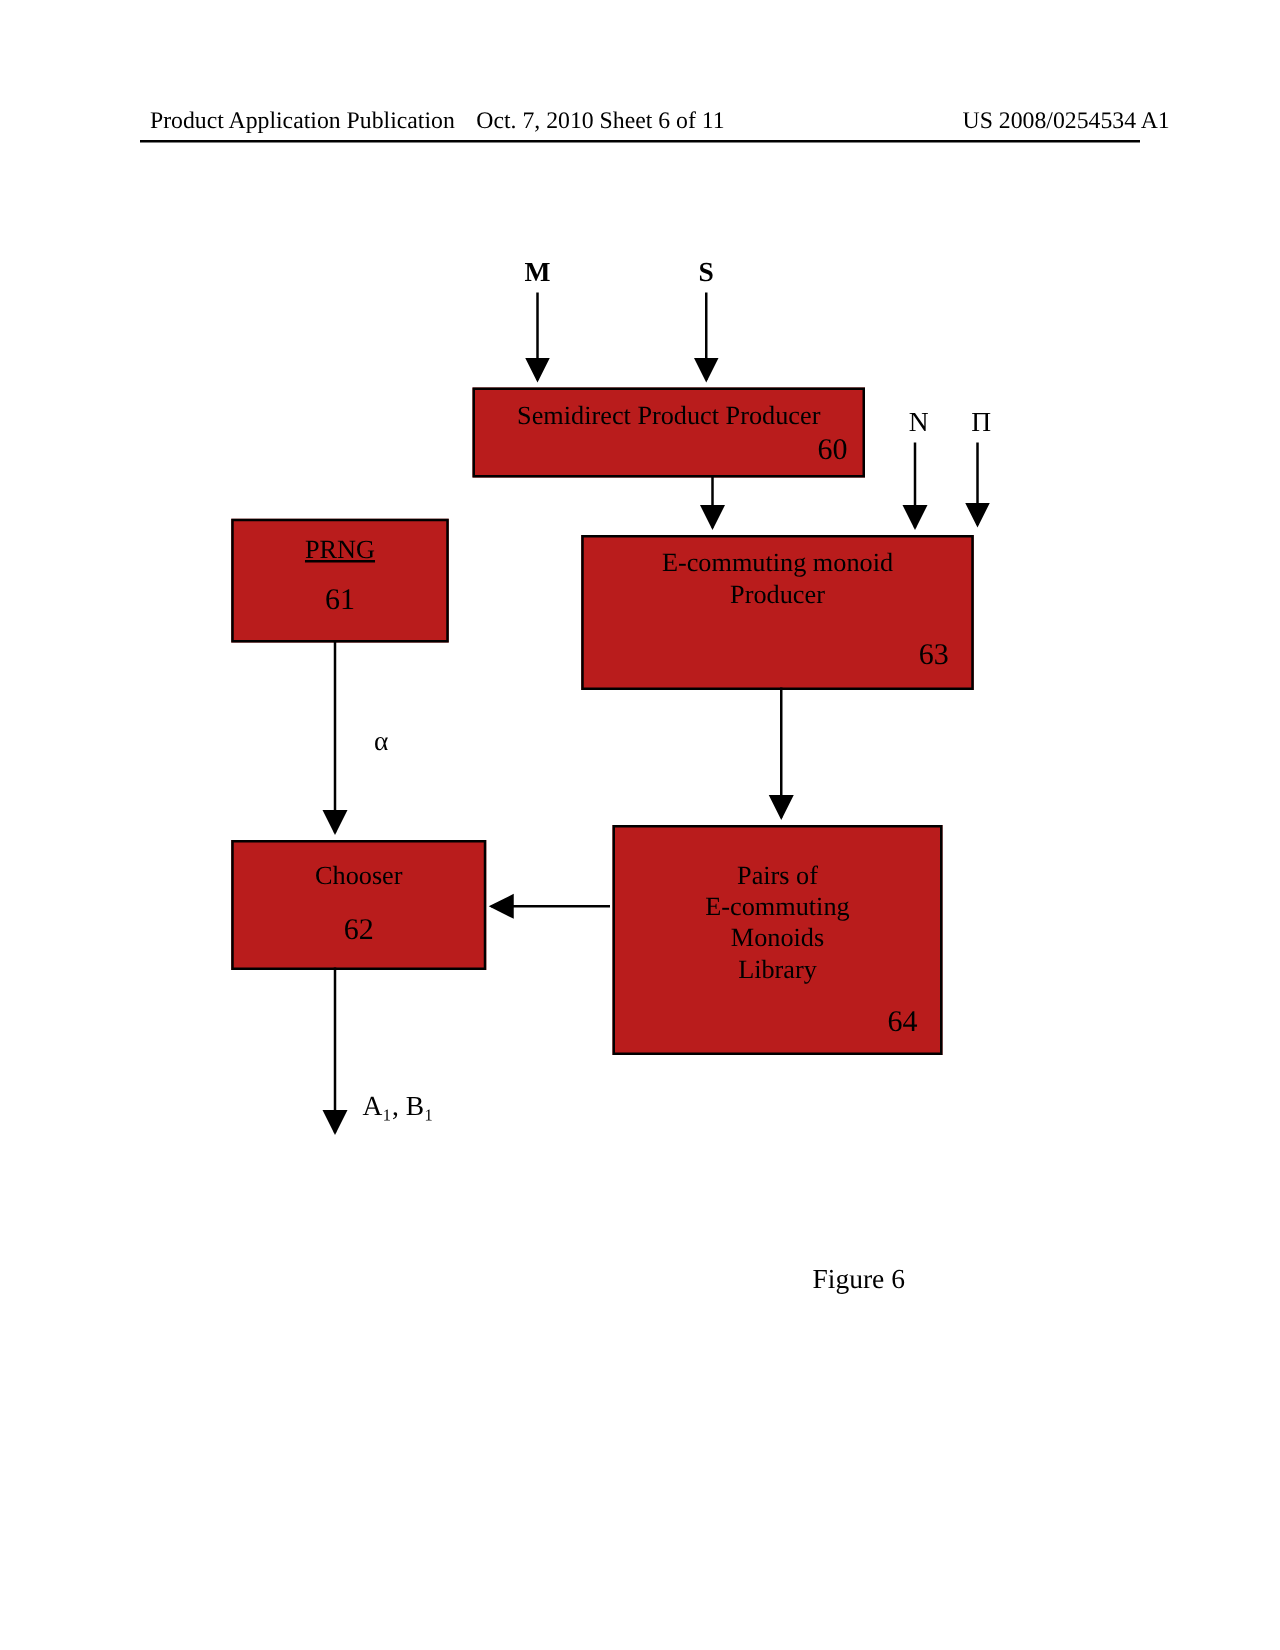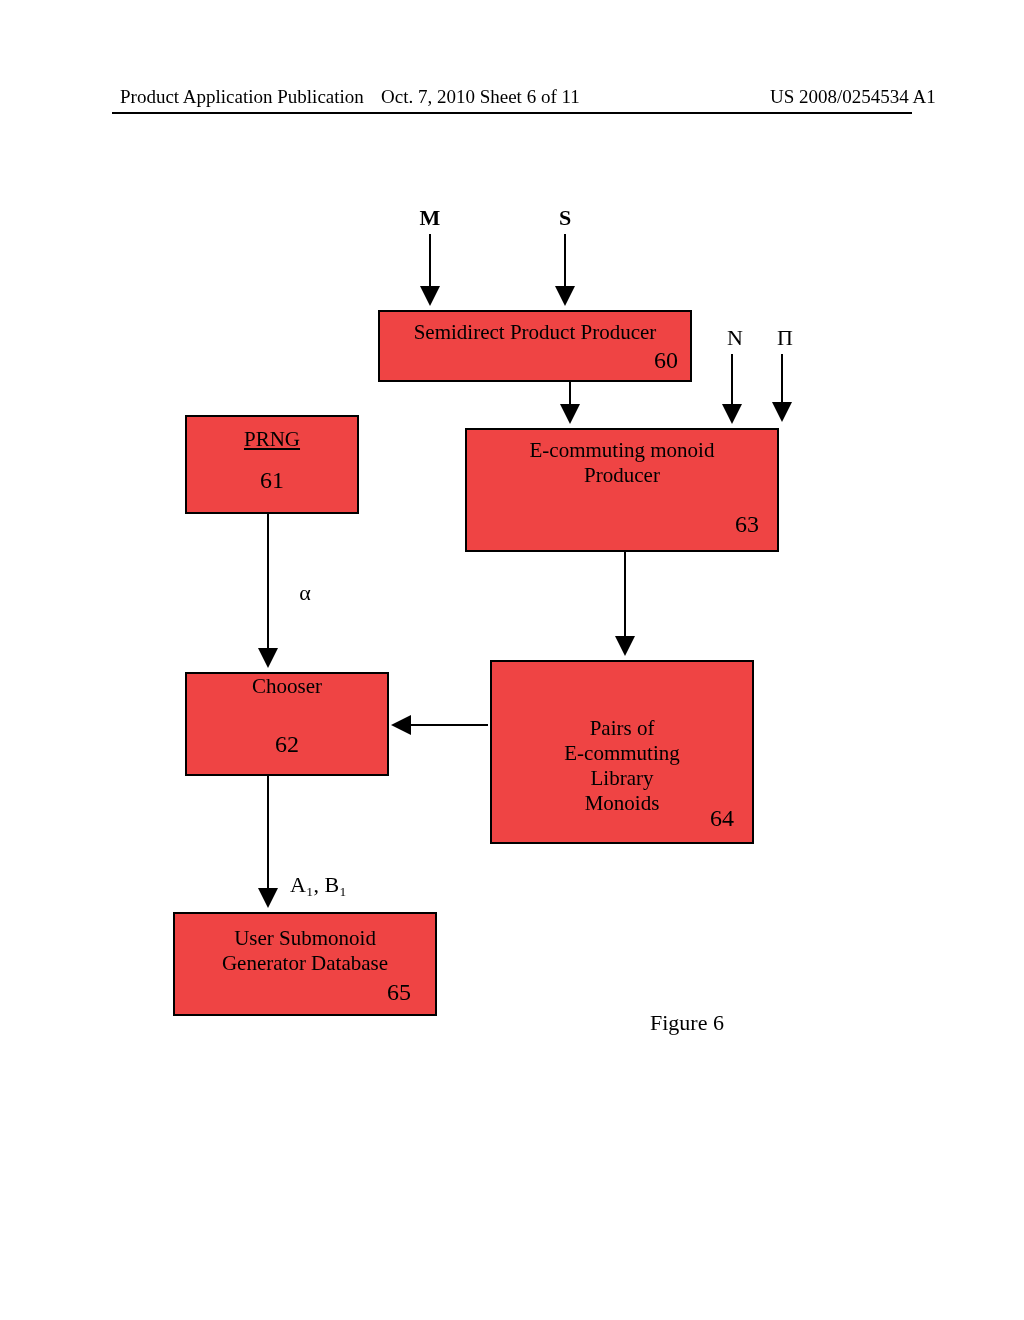--- a/index.html
+++ b/index.html
@@ -45,21 +45,21 @@
   .diagram {
     position: absolute;
     top: 130px;
     left: 0;
     width: 1024px;
     height: 1100px;
   }
   .box {
     position: absolute;
     border: 2px solid #000;
-    background: #ef4444;
+    background: #b91c1c;
     font-size: 21px;
     text-align: center;
   }
   .box .num {
     position: absolute;
     font-size: 24px;
   }
   .lbl {
     position: absolute;
     font-size: 22px;
@@ -109,39 +109,34 @@
 
     <div class="box" style="left:465px; top:298px; width:310px; height:120px;">
       <div style="padding-top:8px;">E-commuting monoid</div>
       <div>Producer</div>
       <div class="num" style="right:18px; bottom:12px;">63</div>
     </div>
 
     <div class="lbl" style="left:290px; top:450px; width:30px;">α</div>
 
     <div class="box" style="left:185px; top:542px; width:200px; height:100px;">
-      <div style="">Chooser</div>
+      <div style="padding-top:14px;">Chooser</div>
       <div class="num" style="left:0; right:0; bottom:16px; text-align:center;">62</div>
     </div>
 
     <div class="box" style="left:490px; top:530px; width:260px; height:180px;">
-      <div style="padding-top:26px;margin-top:28px;">Pairs of</div>
+      <div style="padding-top:26px;">Pairs of</div>
       <div>E-commuting</div>
+      <div>Monoids</div>
       <div>Library</div>
-      <div>Monoids</div>
       <div class="num" style="right:18px; bottom:10px;">64</div>
     </div>
 
     <div class="lbl" style="left:290px; top:706px; width:80px; text-align:left;margin-top:36px;">A₁, B₁</div>
 
-    <div class="box" style="left:173px; top:782px; width:260px; height:100px;">
-      <div style="padding-top:12px;">User Submonoid</div>
-      <div>Generator Database</div>
-      <div class="num" style="right:24px; bottom:8px;">65</div>
-    </div>
 
     <div class="figcap" style="left:650px; top:880px;">Figure 6</div>
 
     <svg class="arrows">
       <defs>
         <marker id="ah" markerWidth="12" markerHeight="12" refX="9" refY="5" orient="auto">
           <path d="M0,0 L10,5 L0,10 Z" fill="#000"></path>
         </marker>
       </defs>
 

